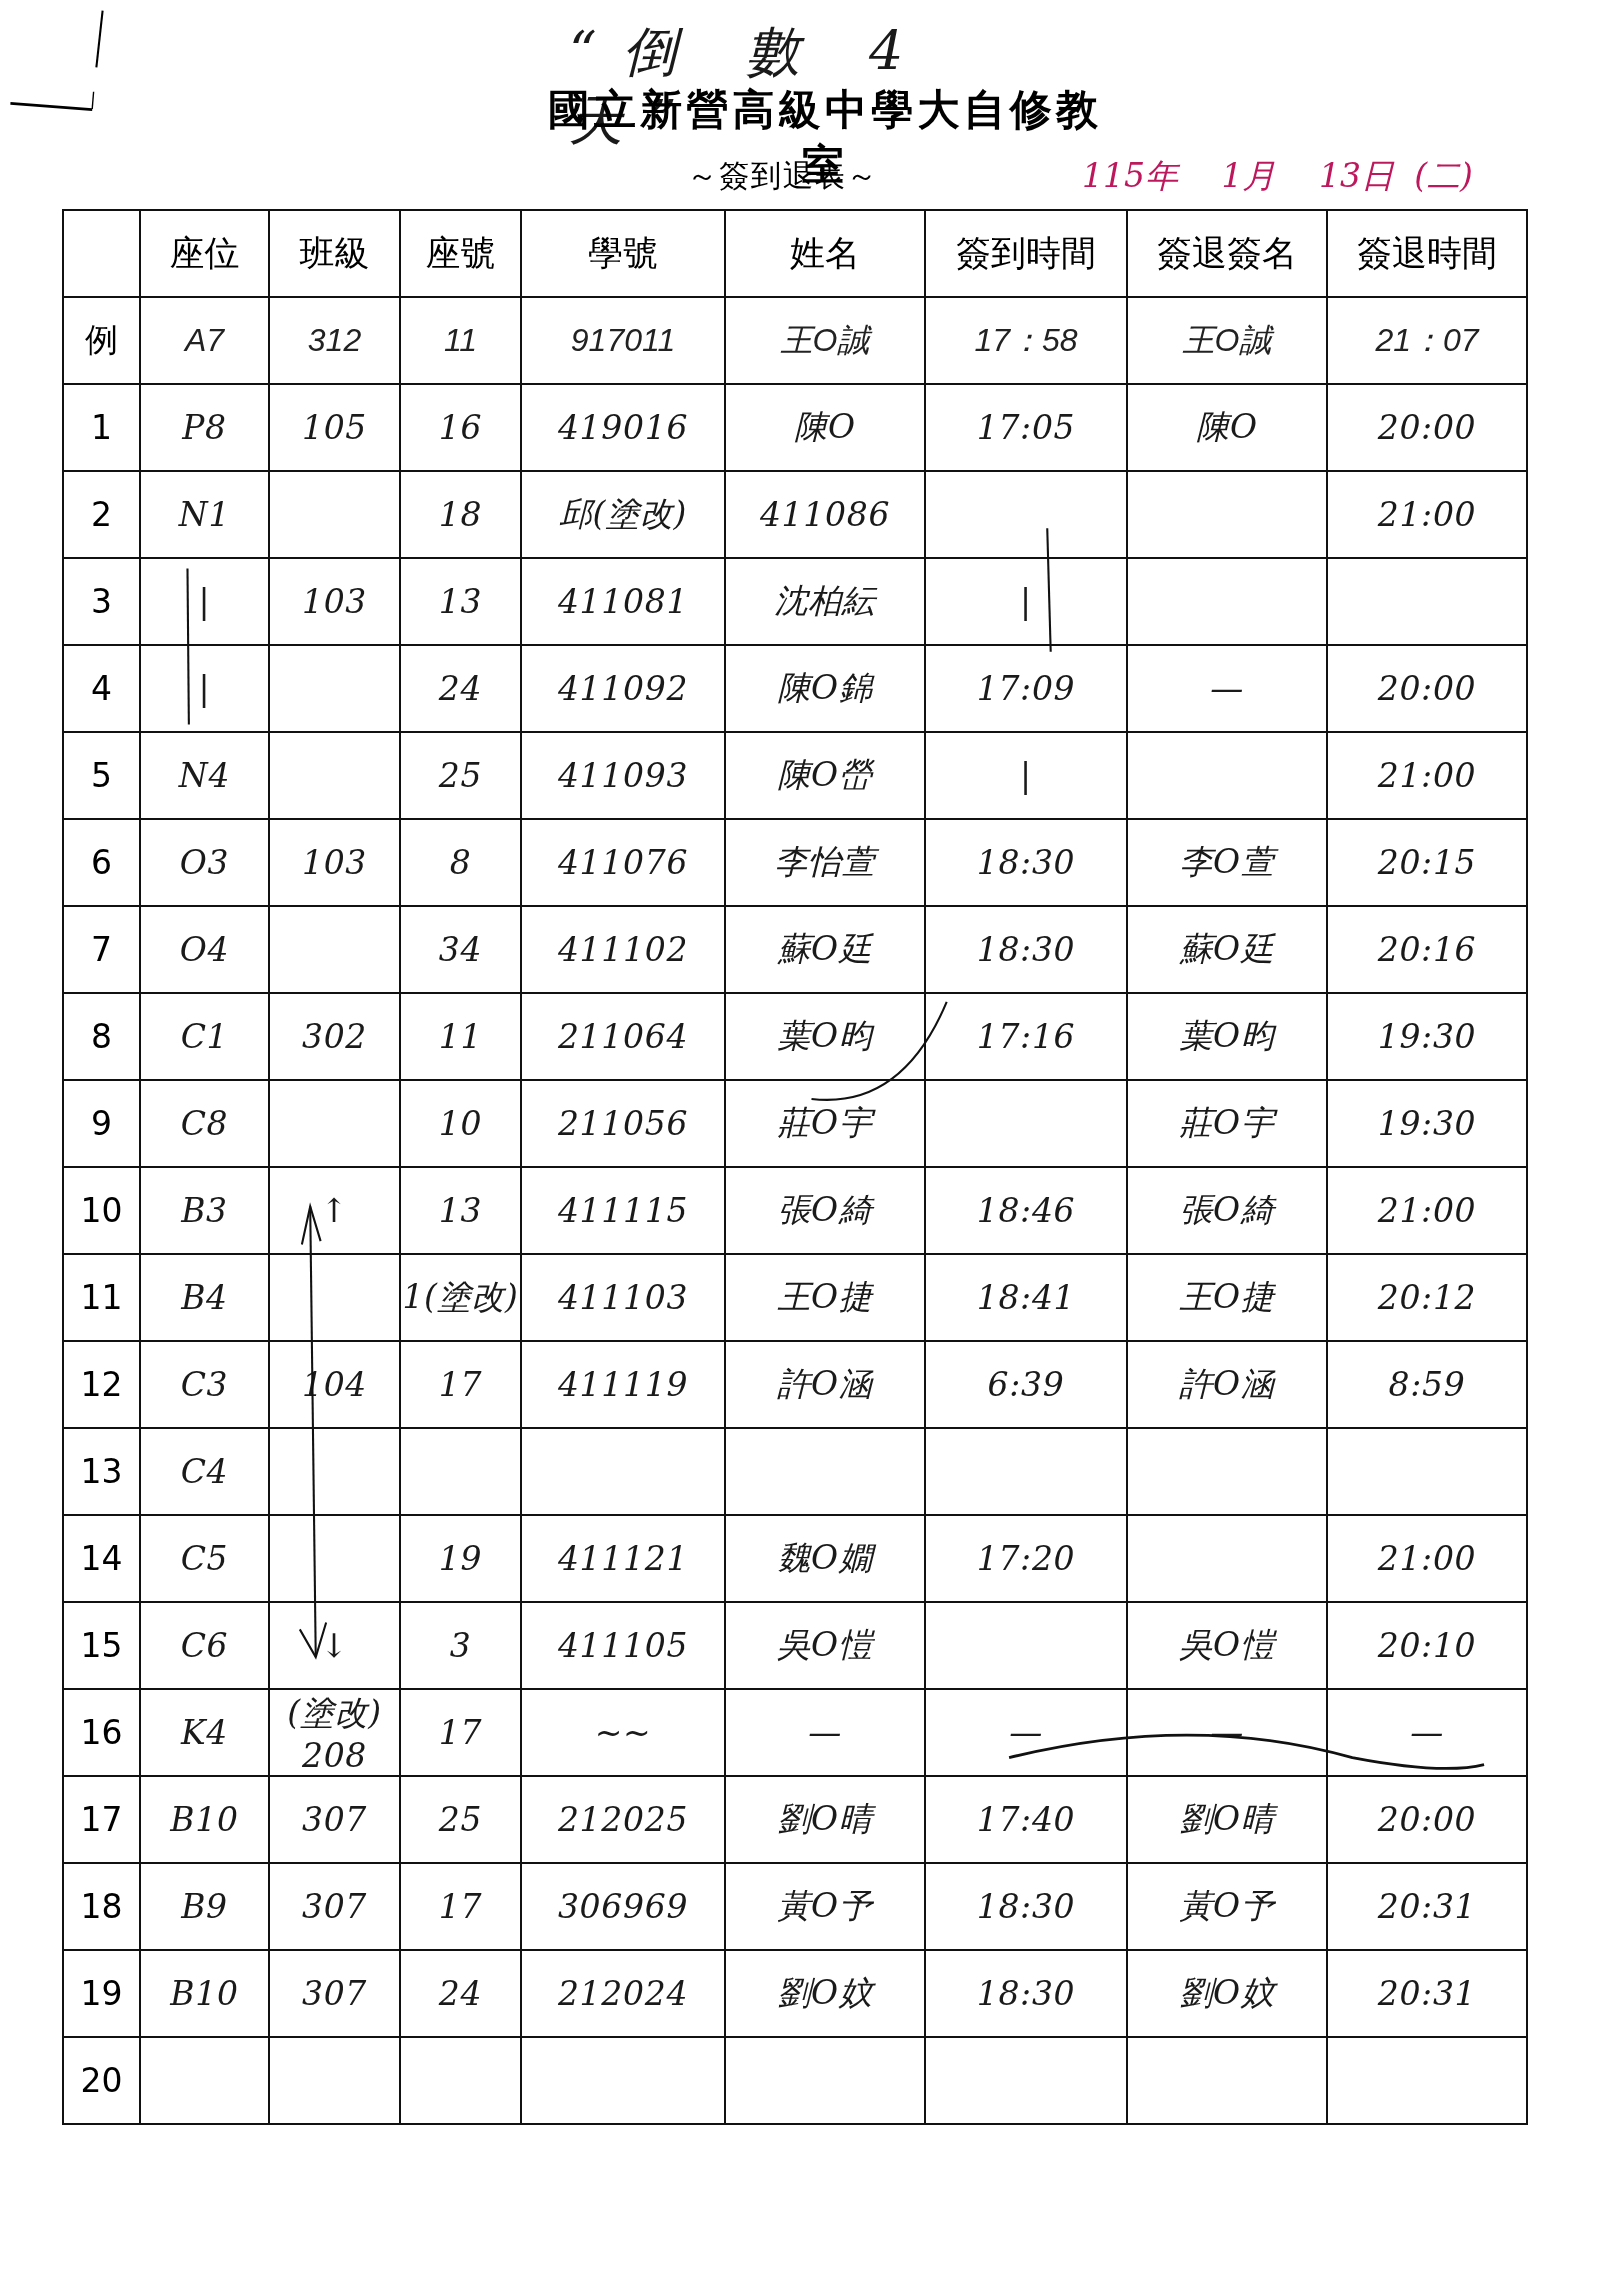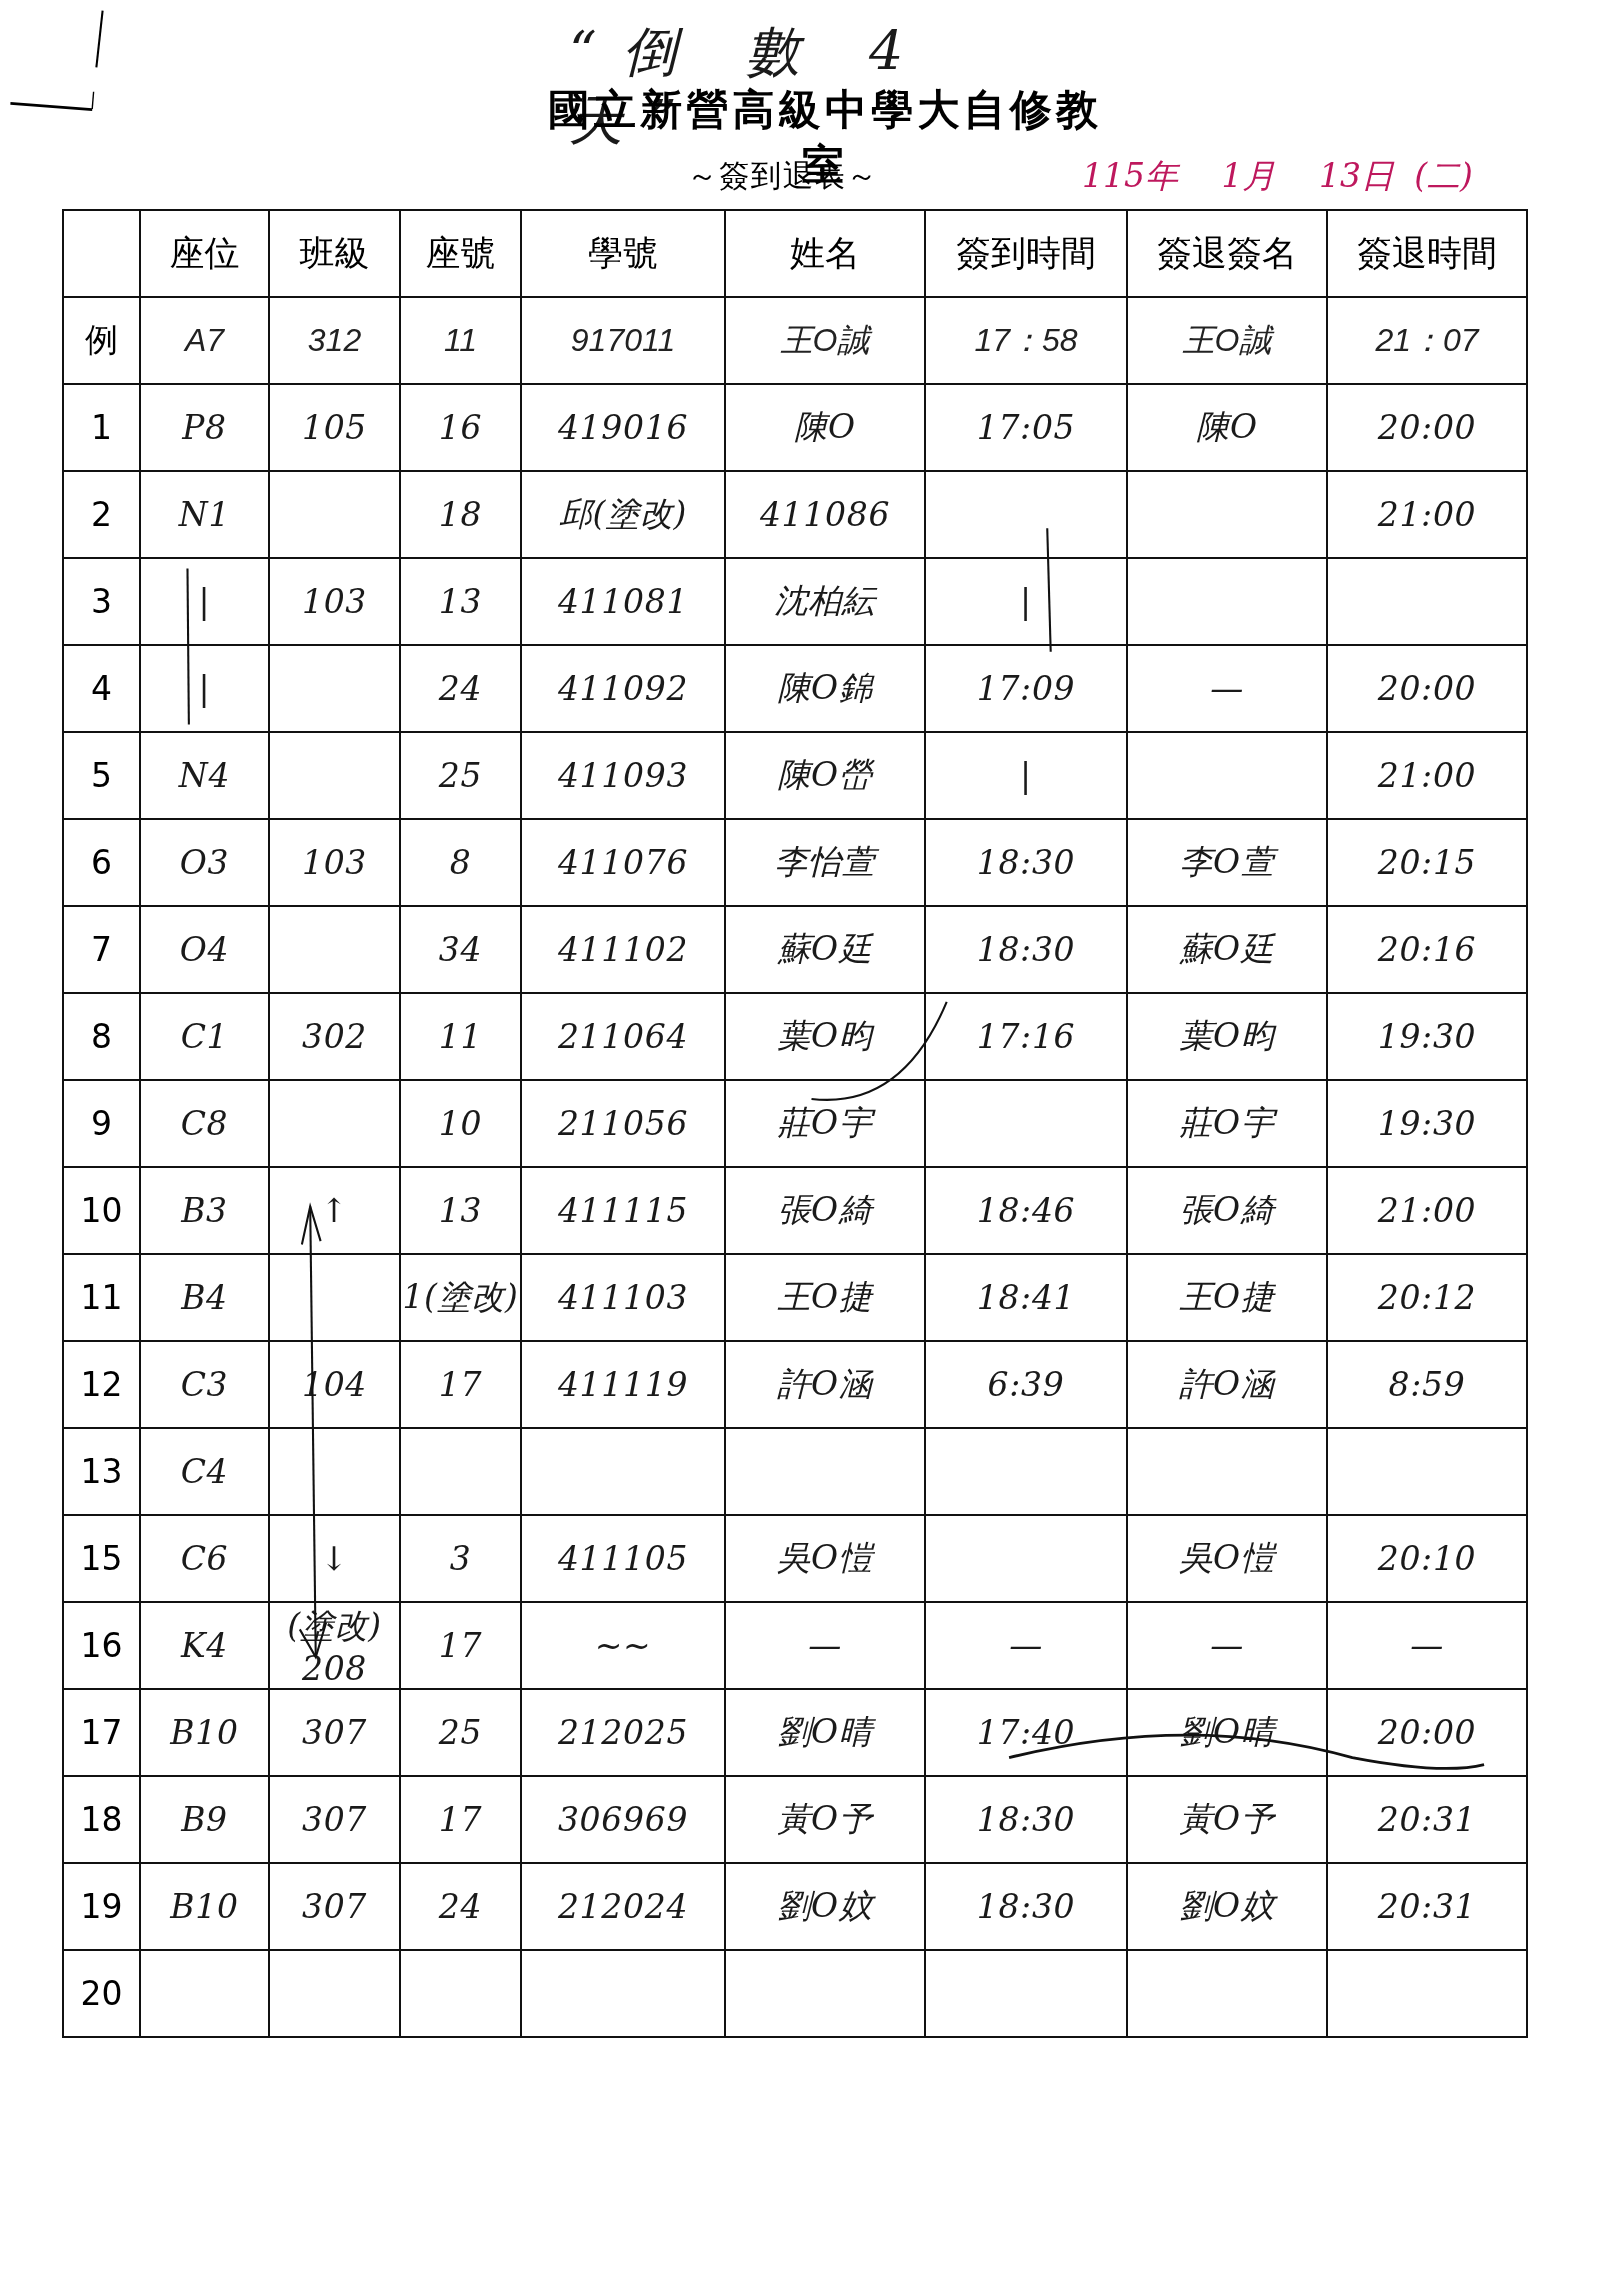--- a/index.html
+++ b/index.html
@@ -227,20 +227,31 @@
         <td class="hand">C4</td>
         <td class="hand"></td>
         <td class="hand"></td>
         <td class="hand"></td>
         <td class="hand"></td>
         <td class="hand"></td>
         <td class="hand"></td>
         <td class="hand"></td>
       </tr>
       <tr>
+        <td class="idx">14</td>
+        <td class="hand">C5</td>
+        <td class="hand"></td>
+        <td class="hand">19</td>
+        <td class="hand">411121</td>
+        <td class="hand">魏O嫺</td>
+        <td class="hand">17:20</td>
+        <td class="hand"></td>
+        <td class="hand">21:00</td>
+      </tr>
+      <tr>
         <td class="idx">15</td>
         <td class="hand">C6</td>
         <td class="hand">↓</td>
         <td class="hand">3</td>
         <td class="hand">411105</td>
         <td class="hand">吳O愷</td>
         <td class="hand"></td>
         <td class="hand">吳O愷</td>
         <td class="hand">20:10</td>
       </tr>

